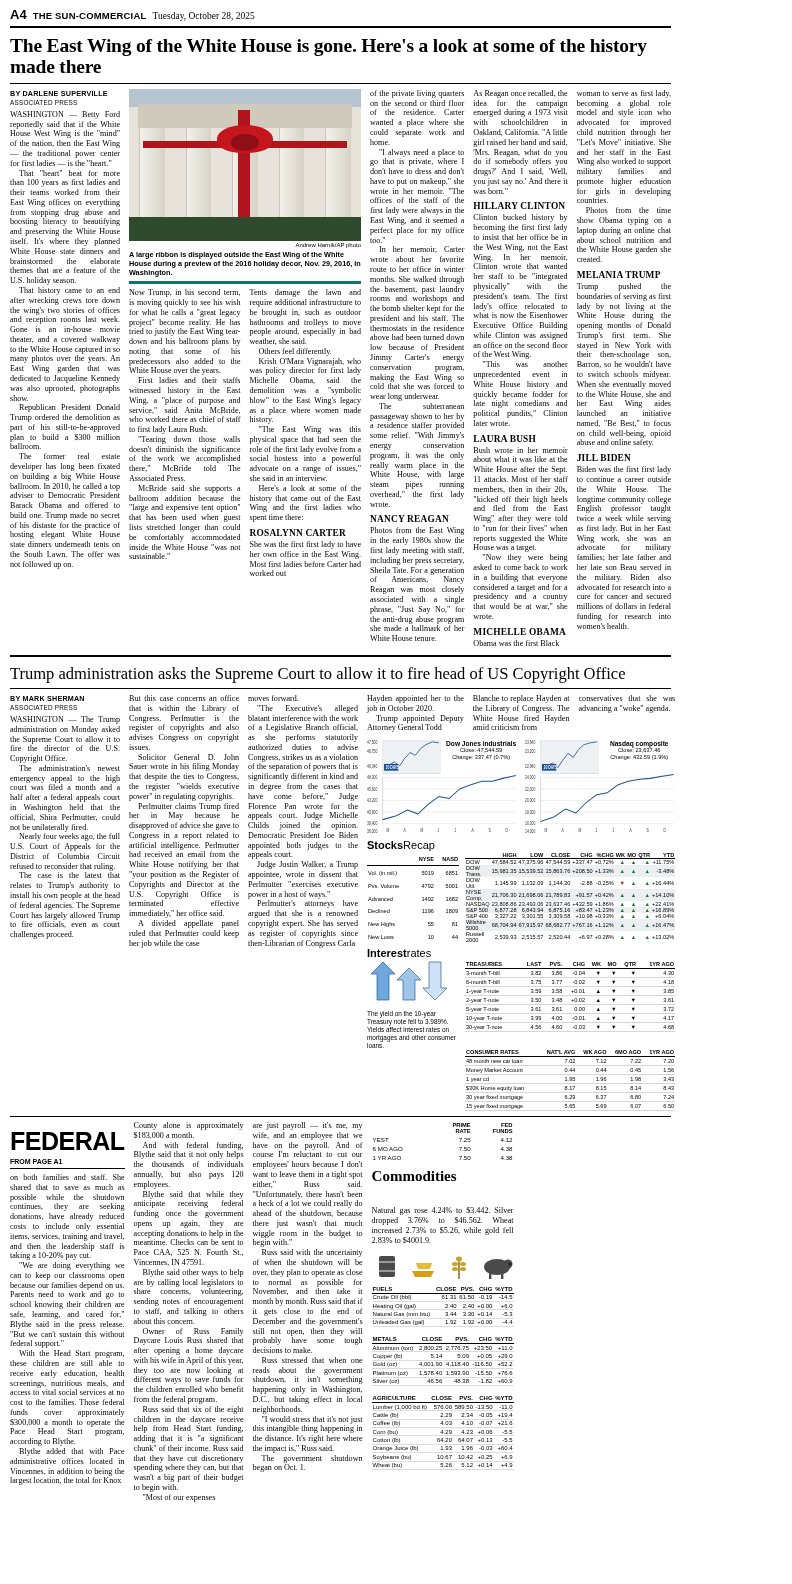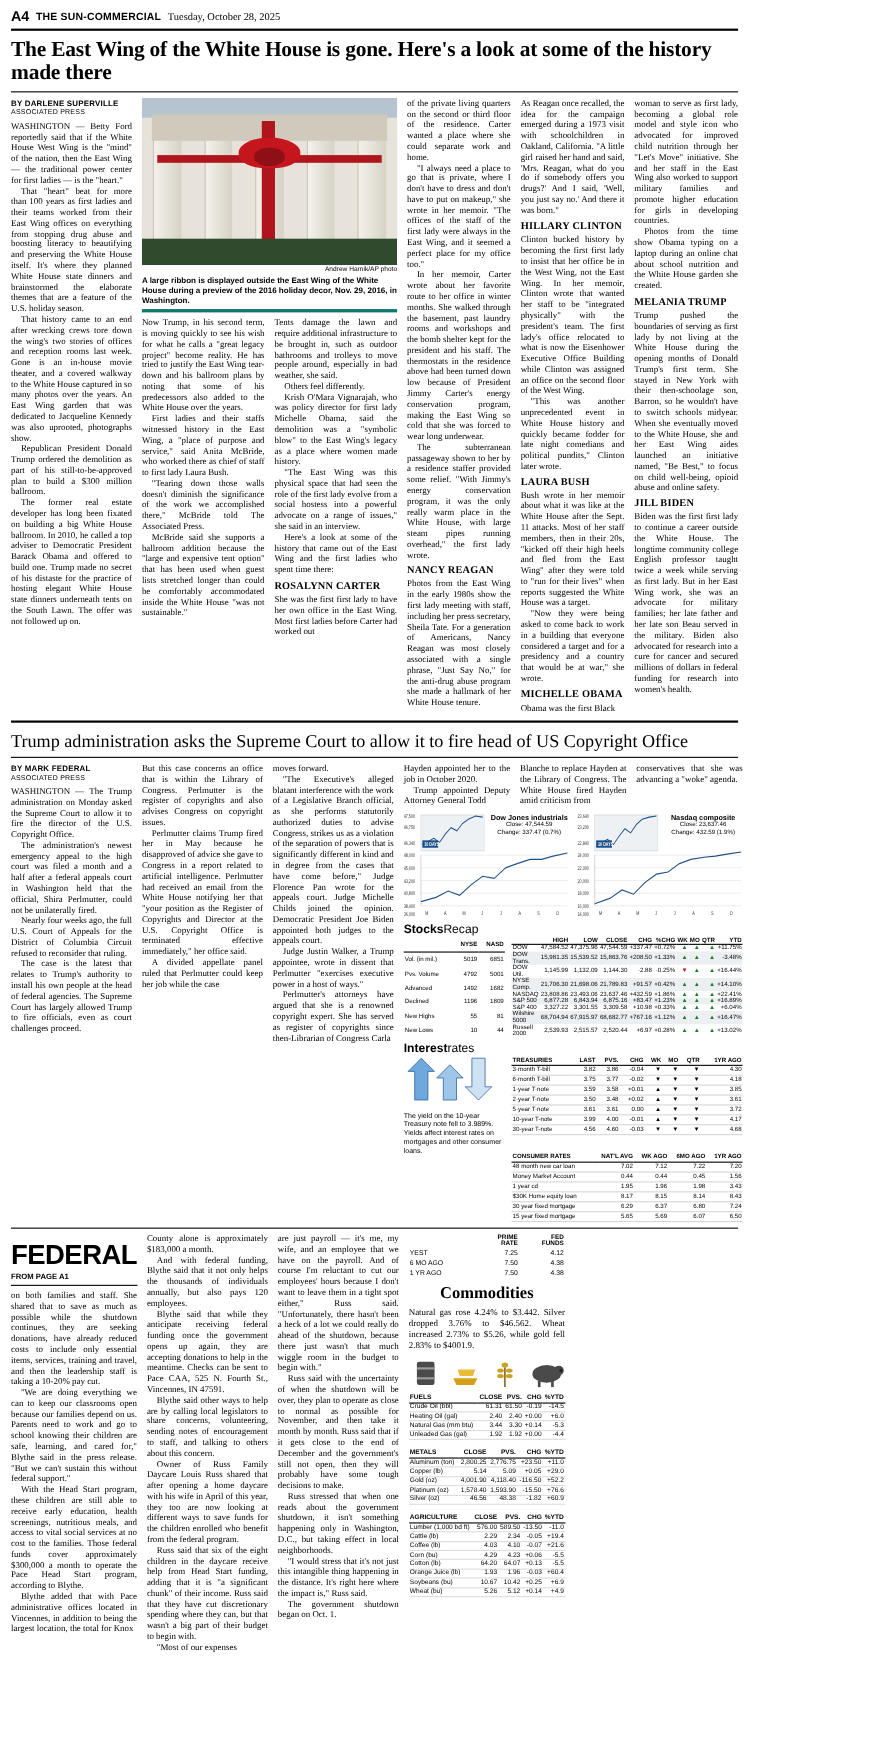--- a/index.html
+++ b/index.html
@@ -90,21 +90,21 @@
   .rate-tbl td { text-align:right; padding:1px; border-bottom:.4px solid #d6d6d6; }
   .rate-tbl td.l { text-align:left; }
 
   .yield-note { font-family:"Liberation Sans", sans-serif; font-size:6.4px; line-height:1.25; }
 
   
   .fed-title { font-family:"Liberation Sans", sans-serif; font-weight:bold; font-size:25px; letter-spacing:-.5px; margin:6px 0 0; }
   .fed-from { font-family:"Liberation Sans", sans-serif; font-size:7px; font-weight:bold; margin-top:2px; }
   .fed-from .pg { text-decoration:none; }
 
-  .comm-title { font-family:"Liberation Serif", serif; font-weight:bold; font-size:15px; margin:6px 0 3px;text-align:center; }
+  .comm-title { font-family:"Liberation Serif", serif; font-weight:bold; font-size:15px; margin:6px 0 21px; }
   .icon-row { display:flex; gap:6px; align-items:flex-end; margin:4px 0; }
   .icon-row svg { display:block; }
 
   .mini-tbl { width:100%; border-collapse:collapse; font-family:"Liberation Sans", sans-serif; font-size:6px; }
   .mini-tbl th { font-weight:bold; text-align:right; border-bottom:.5px solid #000; padding:1px 1px; }
   .mini-tbl th.l { text-align:left; }
   .mini-tbl td { text-align:right; padding:.7px 1px; border-bottom:.4px solid #dcdcdc; }
   .mini-tbl td.l { text-align:left; }
 
   .prime-tbl { width:100%; border-collapse:collapse; font-family:"Liberation Sans", sans-serif; font-size:6.2px; }
@@ -219,32 +219,33 @@
   </div>
 
   <div class="hr-black2"></div>
 
   <h2 class="headline2">Trump administration asks the Supreme Court to allow it to fire head of US Copyright Office</h2>
   <div class="rule-thin"></div>
 
   <div class="cols" style="margin-top:5px;">
     <div class="col" style="flex:0 0 110px;">
       <div class="byline">
-        <span>BY MARK FEDERAL</span>
+        <span>BY MARK SHERMAN</span>
         <span class="org">ASSOCIATED PRESS</span>
       </div>
       <div style="height:4px;"></div>
       <p class="first">WASHINGTON — The Trump administration on Monday asked the Supreme Court to allow it to fire the director of the U.S. Copyright Office.</p>
       <p>The administration's newest emergency appeal to the high court was filed a month and a half after a federal appeals court in Washington held that the official, Shira Perlmutter, could not be unilaterally fired.</p>
       <p>Nearly four weeks ago, the full U.S. Court of Appeals for the District of Columbia Circuit refused to reconsider that ruling.</p>
       <p>The case is the latest that relates to Trump's authority to install his own people at the head of federal agencies. The Supreme Court has largely allowed Trump to fire officials, even as court challenges proceed.</p>
     </div>
 
     <div class="col" style="flex:0 0 110px;">
       <p class="first">But this case concerns an office that is within the Library of Congress. Perlmutter is the register of copyrights and also advises Congress on copyright issues.</p>
+      <p>Solicitor General D. John Sauer wrote in his filing Monday that despite the ties to Congress, the register "wields executive power" in regulating copyrights.</p>
       <p>Perlmutter claims Trump fired her in May because he disapproved of advice she gave to Congress in a report related to artificial intelligence. Perlmutter had received an email from the White House notifying her that "your position as the Register of Copyrights and Director at the U.S. Copyright Office is terminated effective immediately," her office said.</p>
       <p>A divided appellate panel ruled that Perlmutter could keep her job while the case</p>
     </div>
 
     <div class="col" style="flex:0 0 110px;">
       <p class="first">moves forward.</p>
       <p>"The Executive's alleged blatant interference with the work of a Legislative Branch official, as she performs statutorily authorized duties to advise Congress, strikes us as a violation of the separation of powers that is significantly different in kind and in degree from the cases that have come before," Judge Florence Pan wrote for the appeals court. Judge Michelle Childs joined the opinion. Democratic President Joe Biden appointed both judges to the appeals court.</p>
       <p>Judge Justin Walker, a Trump appointee, wrote in dissent that Perlmutter "exercises executive power in a host of ways."</p>
       <p>Perlmutter's attorneys have argued that she is a renowned copyright expert. She has served as register of copyrights since then-Librarian of Congress Carla</p>
     </div>

